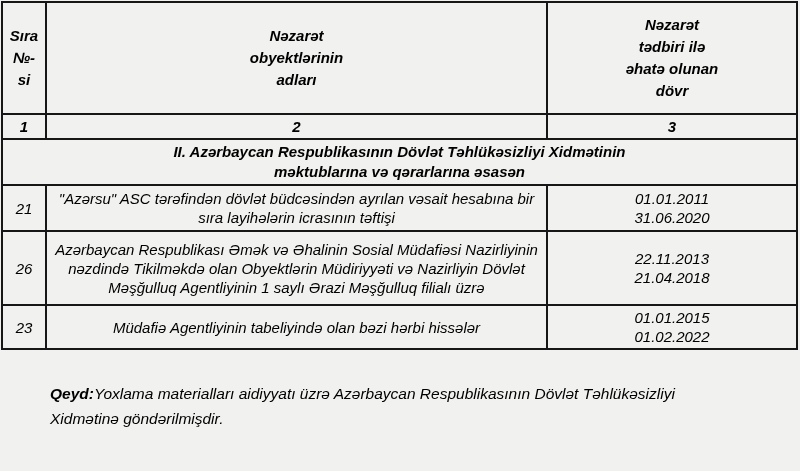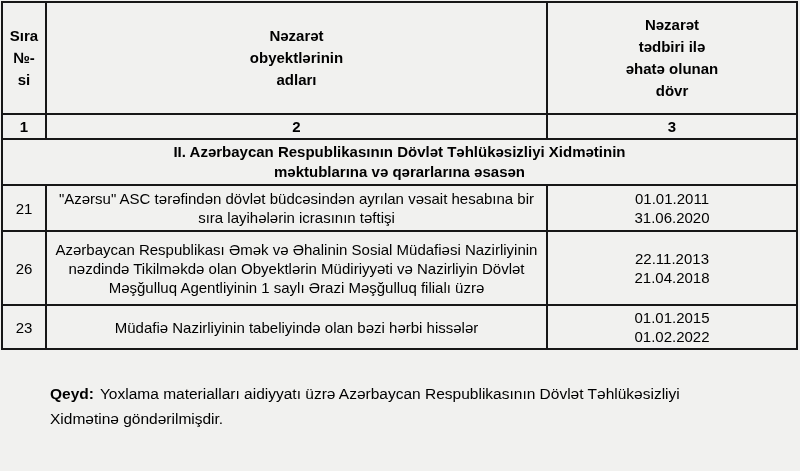--- a/index.html
+++ b/index.html
@@ -8,20 +8,21 @@
     height: 471px;
     background: #f1f1ef;
     font-family: "Liberation Sans", sans-serif;
     color: #000;
     overflow: hidden;
   }
   .doc {
     position: relative;
     width: 800px;
     height: 471px;
+    font-style: italic;
   }
   table.main {
     position: absolute;
     left: 1px;
     top: 1px;
     width: 795px;
     border-collapse: collapse;
     table-layout: fixed;
   }
   table.main td {
@@ -46,21 +47,21 @@
   td.period-cell { line-height: 20px; }
   .note {
     position: absolute;
     left: 50px;
     top: 365px;
     width: 684px;
     font-size: 15.5px;
     line-height: 25px;
     text-align: left;
   }
-  .note .note-label { font-weight: bold; margin-right: 6px; }
+  .note .note-label { font-weight: bold; }
 </style>
 </head>
 <body>
 
 <div class="doc">
 
   <table class="main">
     <colgroup>
       <col style="width:44px">
       <col style="width:501px">
@@ -94,21 +95,21 @@
 31.06.2020</td>
       </tr>
       <tr class="row-22">
         <td>26</td>
         <td>Azərbaycan Respublikası Əmək və Əhalinin Sosial Müdafiəsi Nazirliyinin nəzdində Tikilməkdə olan Obyektlərin Müdiriyyəti və Nazirliyin Dövlət Məşğulluq Agentliyinin 1 saylı Ərazi Məşğulluq filialı üzrə</td>
         <td class="period-cell">22.11.2013
 21.04.2018</td>
       </tr>
       <tr class="row-23">
         <td>23</td>
-        <td>Müdafiə Nazirliyinin tabeliyində olan bəzi hərbi hissələr</td>
+        <td>Müdafiə Agentliyinin tabeliyində olan bəzi hərbi hissələr</td>
         <td class="period-cell">01.01.2015
 01.02.2022</td>
       </tr>
     </tbody>
   </table>
 
   <p class="note"><span class="note-label">Qeyd:</span><span>Yoxlama materialları aidiyyatı üzrə Azərbaycan Respublikasının Dövlət Təhlükəsizliyi Xidmətinə göndərilmişdir.</span></p>
 
 </div>
 

